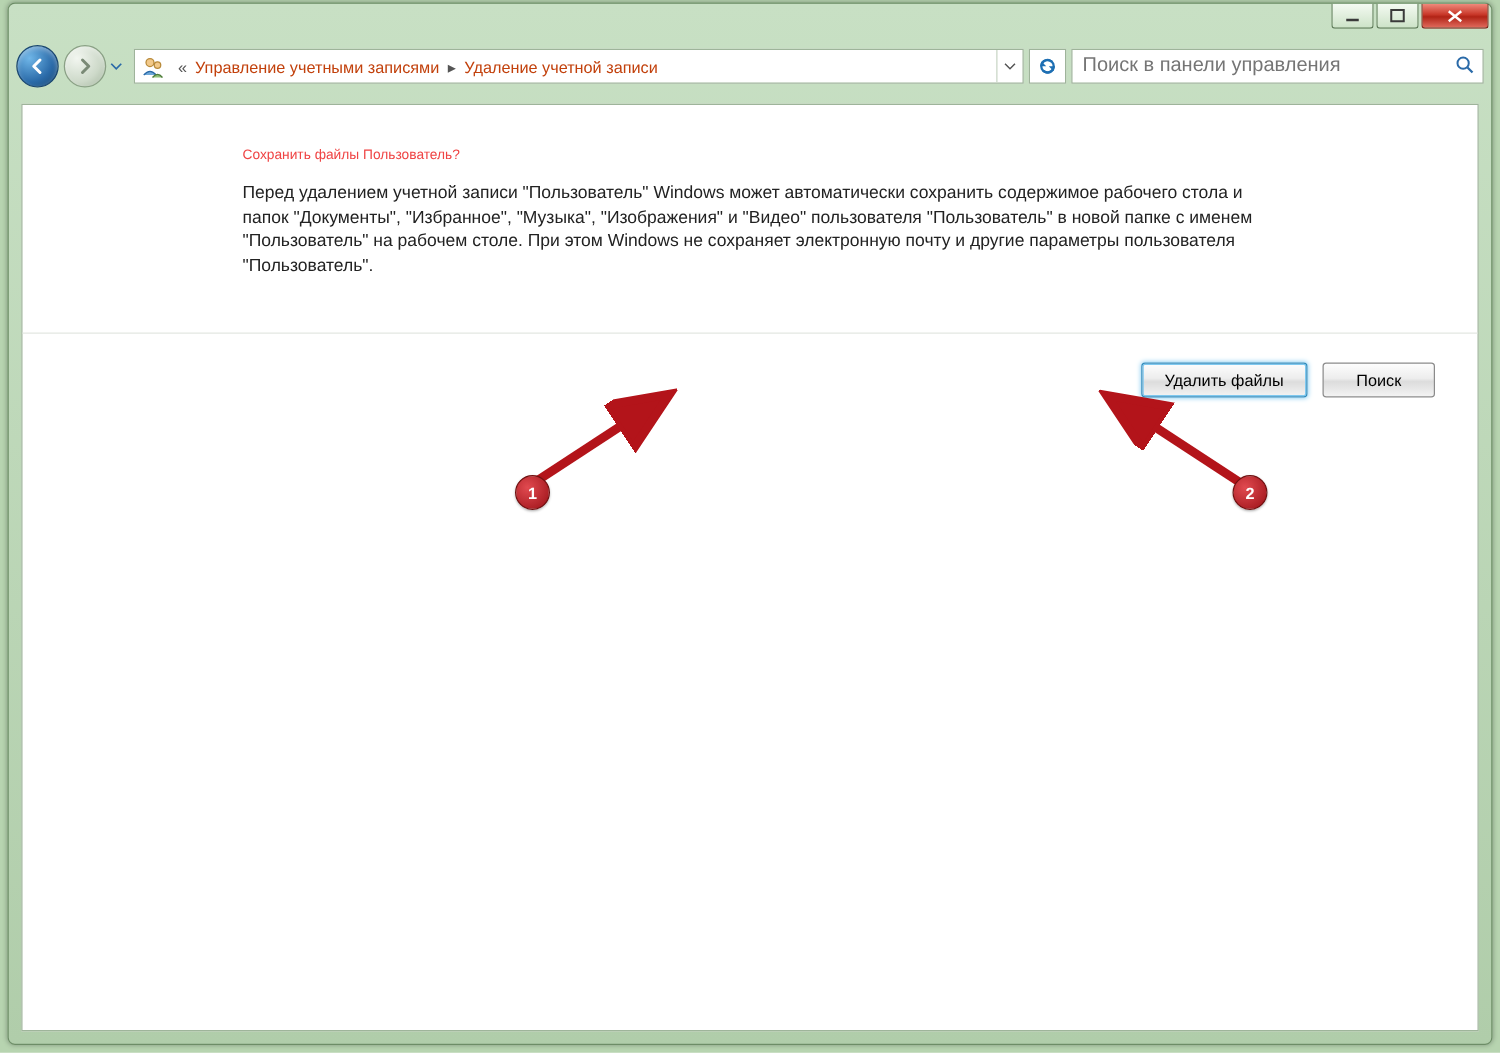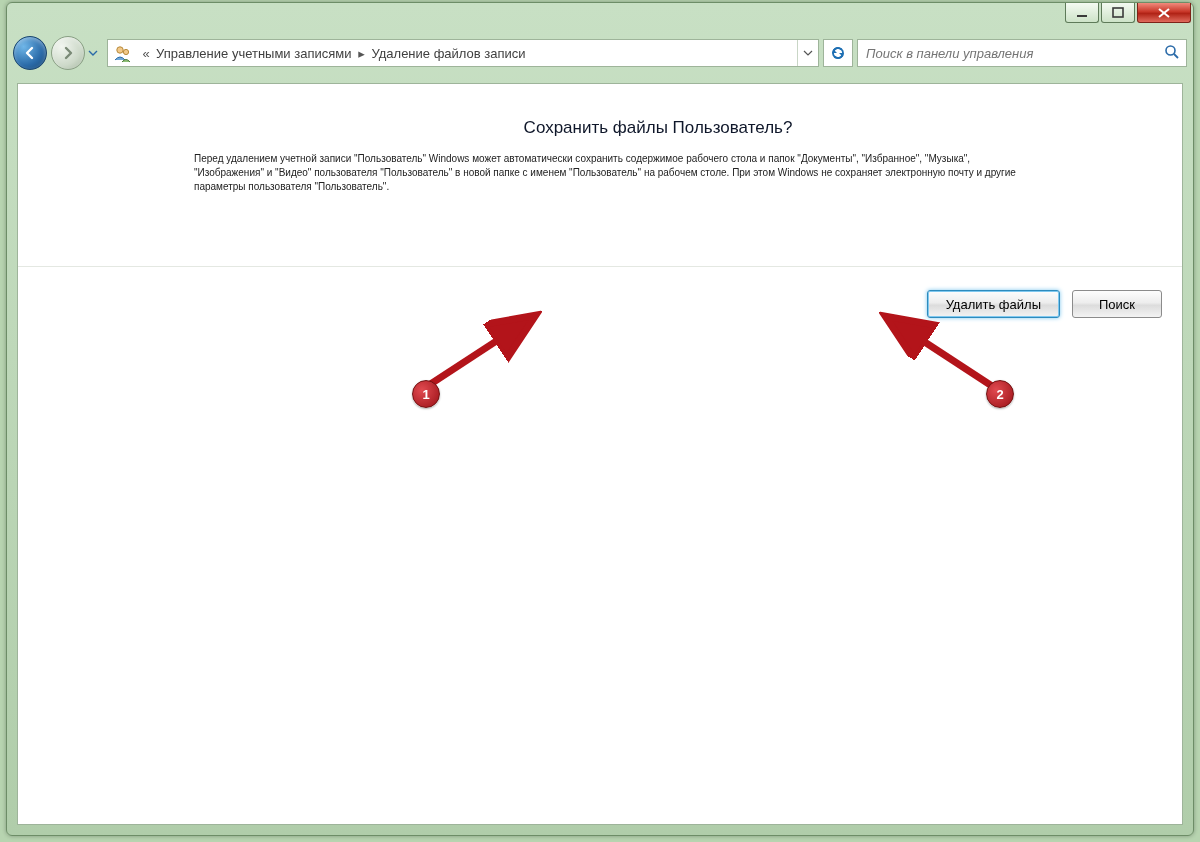--- a/index.html
+++ b/index.html
@@ -90,21 +90,21 @@
     width: 22px; height: 22px;
     margin: 0 4px;
     display:flex;align-items:center;justify-content:center;
   }
   .crumb-sep {
     width: 16px;
     text-align:center;
     color:#555;
   }
   .crumb {
-    color:#404040;
+    color:#c2410c;
     padding: 0 2px;
     white-space: nowrap;
   }
   .addr-end {
     margin-left:auto;
     display:flex;
     align-items:center;
   }
   .addr-dd {
     width: 20px; height:26px;
@@ -129,62 +129,60 @@
     border: 1px solid #9eb49a;
     display:flex;
     align-items:center;
     box-sizing:border-box;
     padding: 0 6px;
   }
   .search-bar input {
     flex:1;
     border:none;
     outline:none;
-    font-style: italic;
     color:#4d7c0f;
-    font-size:13px;
+    font-size:16px;
     background:transparent;
   }
   .search-icon { color:#2a6aa8; }
   .content-frame {
     position: absolute;
     left: 10px;
     right: 10px;
     top: 80px;
     bottom: 10px;
     background: #fff;
     border: 1px solid #9eb49a;
     box-sizing: border-box;
   }
   .content {
     padding: 34px 60px 0 176px;
   }
   .page-title {
-    color: #0f172a;
-    font-size: 17px;
+    color: #ef4444;
+    font-size: 11px;
     margin: 0 0 14px 0;
     font-weight: normal;
-    text-align: center;
   }
   .body-text {
     color: #222;
-    font-size: 10px;
+    font-size: 14px;
     line-height: 1.4;
     max-width: 830px;
   }
   .sep-line {
     position:absolute;
     left:0; right:0;
     top: 182px;
     height: 0;
     border-top: 1px solid #e4e8e2;
   }
   .button-row {
     position:absolute;
-    right: 20px;
+    right: 34px;
     top: 206px;
     display:flex;
     gap: 12px;
   }
   .win-btn {
     min-width: 90px;
     height: 28px;
     padding: 0 18px;
     background: linear-gradient(#fdfdfd, #ededed 45%, #dcdcdc 55%, #f3f3f3);
     border: 1px solid #8b8b8b;
@@ -262,21 +260,21 @@
         <svg width="20" height="20" viewBox="0 0 20 20">
           <circle cx="7" cy="7" r="3.2" fill="#f2c98a" stroke="#b88a3a"></circle>
           <path d="M2 17 Q7 11 12 17" fill="#6fa8d8" stroke="#2a6aa8"></path>
           <circle cx="13" cy="9" r="2.6" fill="#f2c98a" stroke="#b88a3a"></circle>
           <path d="M9 19 Q13 14 17 19" fill="#8fc078" stroke="#4d7a3a"></path>
         </svg>
       </div>
       <div class="crumb-sep">«</div>
       <span class="crumb">Управление учетными записями</span>
       <div class="crumb-sep">▸</div>
-      <span class="crumb">Удаление файлов записи</span>
+      <span class="crumb">Удаление учетной записи</span>
       <div class="addr-end">
         <div class="addr-dd">
           <svg width="10" height="10">
               <path d="M1 3 L5 7 L9 3" stroke="#555" stroke-width="1.2" fill="none"></path>
             </svg>
         </div>
       </div>
     </div>
 
     <div class="refresh-btn">

